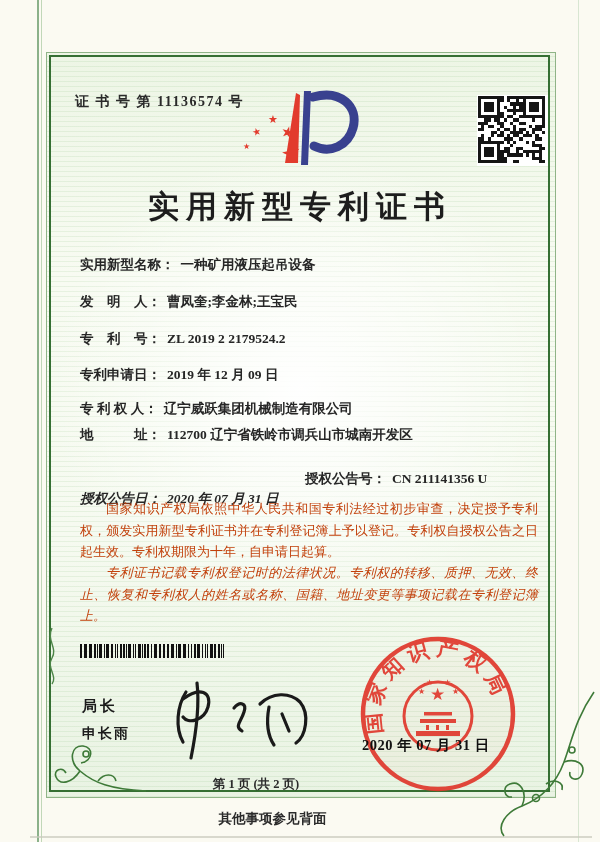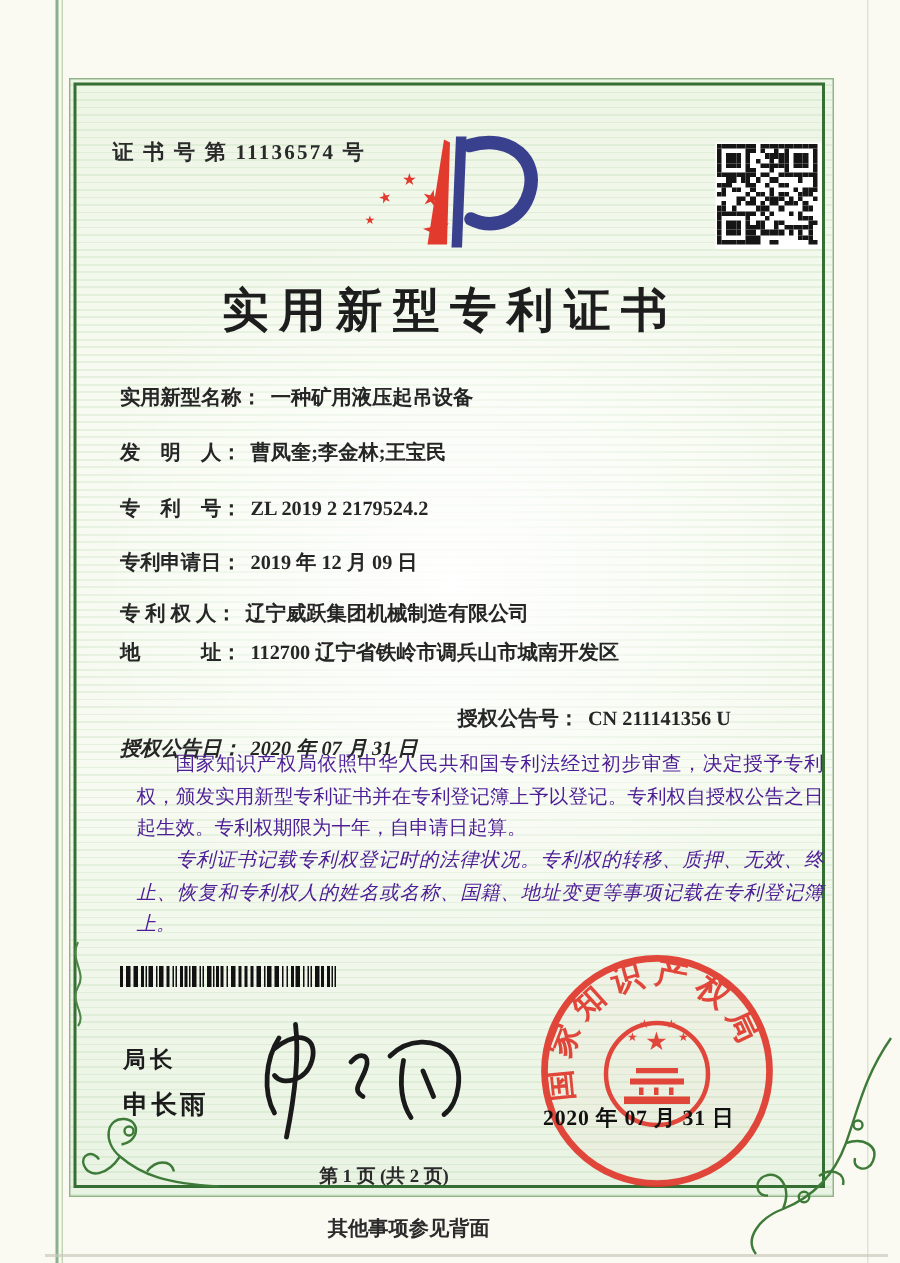--- a/index.html
+++ b/index.html
@@ -34,25 +34,25 @@
     font-size:31px;font-weight:bold;letter-spacing:7px;color:#1d1d1d;
   }
   .qr{left:477px;top:95px;width:69px;height:69px;background:#fff;padding:1px;
       display:grid;grid-template-columns:repeat(21,3.2px);grid-auto-rows:3.2px;}
   .qr i{display:block;}
   .qr i.b{background:#151515;}
   .field{left:80px;font-size:13.5px;font-weight:600;color:#262626;white-space:nowrap;}
   .field .lab{display:inline-block;}
   .field .val{margin-left:6px;text-align:right;}
   .para{left:80px;width:458px;font-size:13px;line-height:21.5px;text-align:justify;
-        text-indent:2em;color:#4c1d95;font-weight:500;margin-left:11px;}
+        text-indent:2em;color:#c2410c;font-weight:500;}
   .barcode{left:80px;top:644px;width:160px;height:14px;white-space:nowrap;}
   .barcode i{display:inline-block;height:100%;background:#111;vertical-align:top;}
   .signer-title{left:82px;top:697px;font-size:15px;font-weight:bold;letter-spacing:3px;color:#1c1c1c;}
-  .signer-name{left:82px;top:725px;font-size:17px;font-weight:bold;letter-spacing:2px;color:#1c1c1c;}
+  .signer-name{left:82px;top:725px;font-size:14px;font-weight:bold;letter-spacing:2px;color:#1c1c1c;}
   .seal-date{left:362px;top:736px;font-size:14.5px;font-weight:bold;letter-spacing:.5px;color:#111;z-index:6;}
   .page-footer{left:0;width:512px;top:776px;text-align:center;font-size:12.5px;color:#2b2b2b;font-weight:600;}
   .back-note{left:0;width:545px;top:810px;text-align:center;font-size:13.5px;color:#2b2b2b;font-weight:600;}
   svg{display:block;}
 </style>
 </head>
 <body>
 
 <div class="abs edge-left"></div>
 <div class="abs edge-left2"></div>

